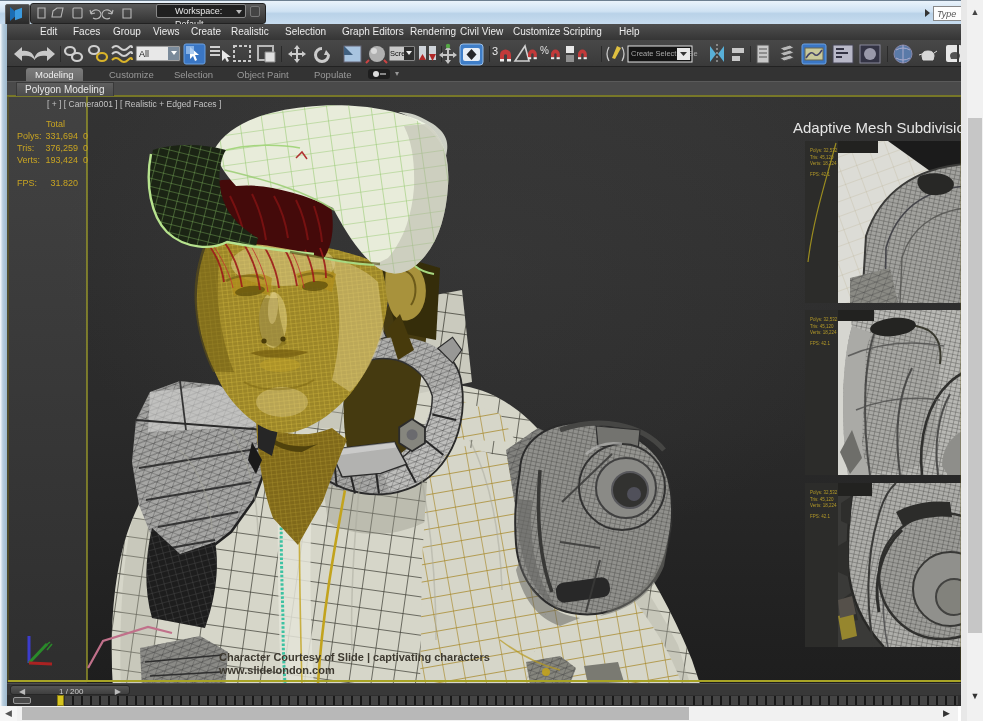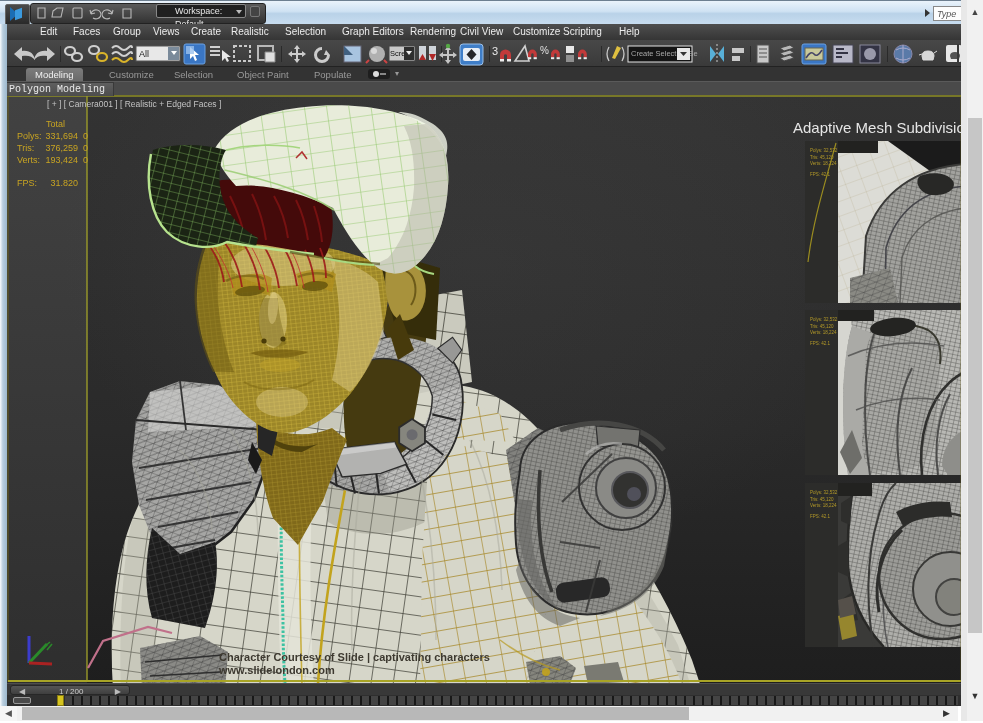--- a/index.html
+++ b/index.html
@@ -21,21 +21,21 @@
 
 #menubar{left:0;top:24px;width:963px;height:28px;background:linear-gradient(#4e4e4e,#353535 60%,#2c2c2c);border-bottom:1px solid #1d1d1d;color:#ececec;font-size:10px;}
 #menubar span{position:absolute;top:2px;}
 
 #toolbar{left:0;top:40px;width:963px;height:27px;background:linear-gradient(#484848,#3a3a3a);border-bottom:1px solid #222;}
 
 #ribtabs{left:0;top:67px;width:963px;height:14px;background:#333;}
 .rtab{position:absolute;top:1px;height:22px;font-size:9.5px;color:#999;padding:1px 9px;}
 .rtab.active{background:linear-gradient(#7c7c7c,#5e5e5e);color:#f0f0f0;border-radius:3px 3px 0 0;}
 #polymod{left:0;top:81px;width:963px;height:14px;background:#4a4a4a;border-top:1px solid #5a5a5a;}
-#pmtab{position:absolute;left:0;top:0px;height:14px;background:linear-gradient(#5f5f5f,#4c4c4c);border:1px solid #393939;border-bottom:none;color:#e8e8e8;font-size:10px;padding:1px 8px 0 8px;font-family:Liberation Mono, monospace;}
+#pmtab{position:absolute;left:16px;top:0px;height:14px;background:linear-gradient(#5f5f5f,#4c4c4c);border:1px solid #393939;border-bottom:none;color:#e8e8e8;font-size:10px;padding:1px 8px 0 8px;}
 
 #lborder{left:0;top:24px;width:7px;height:682px;background:linear-gradient(90deg,#fafcfe,#b9cede 40%,#9db8cd);}
 #rborder{left:961px;top:0px;width:6px;height:723px;background:#e8e8e8;}
 
 #tl1{left:7px;top:683px;width:954px;height:12px;background:#383838;border-top:1px solid #4e4e4e;}
 #tlbtn{position:absolute;left:3px;top:1px;width:120px;height:10px;background:linear-gradient(#555,#3f3f3f);border:1px solid #272727;border-radius:3px;color:#ccc;font-size:8px;}
 #tl2{left:7px;top:695px;width:954px;height:11px;background:#2f2f2f;}
 #ticks{position:absolute;left:58px;top:1px;width:893px;height:9px;background:repeating-linear-gradient(90deg,#444 0px,#444 7px,#181818 7px,#181818 9px);}
 #scrub{position:absolute;left:50px;top:0px;width:7px;height:11px;background:#d6c420;border:1px solid #8a7d10;}
 #tl2icon{position:absolute;left:6px;top:2px;width:18px;height:7px;border:1px solid #999;background:#4a4a4a;border-radius:2px;}

